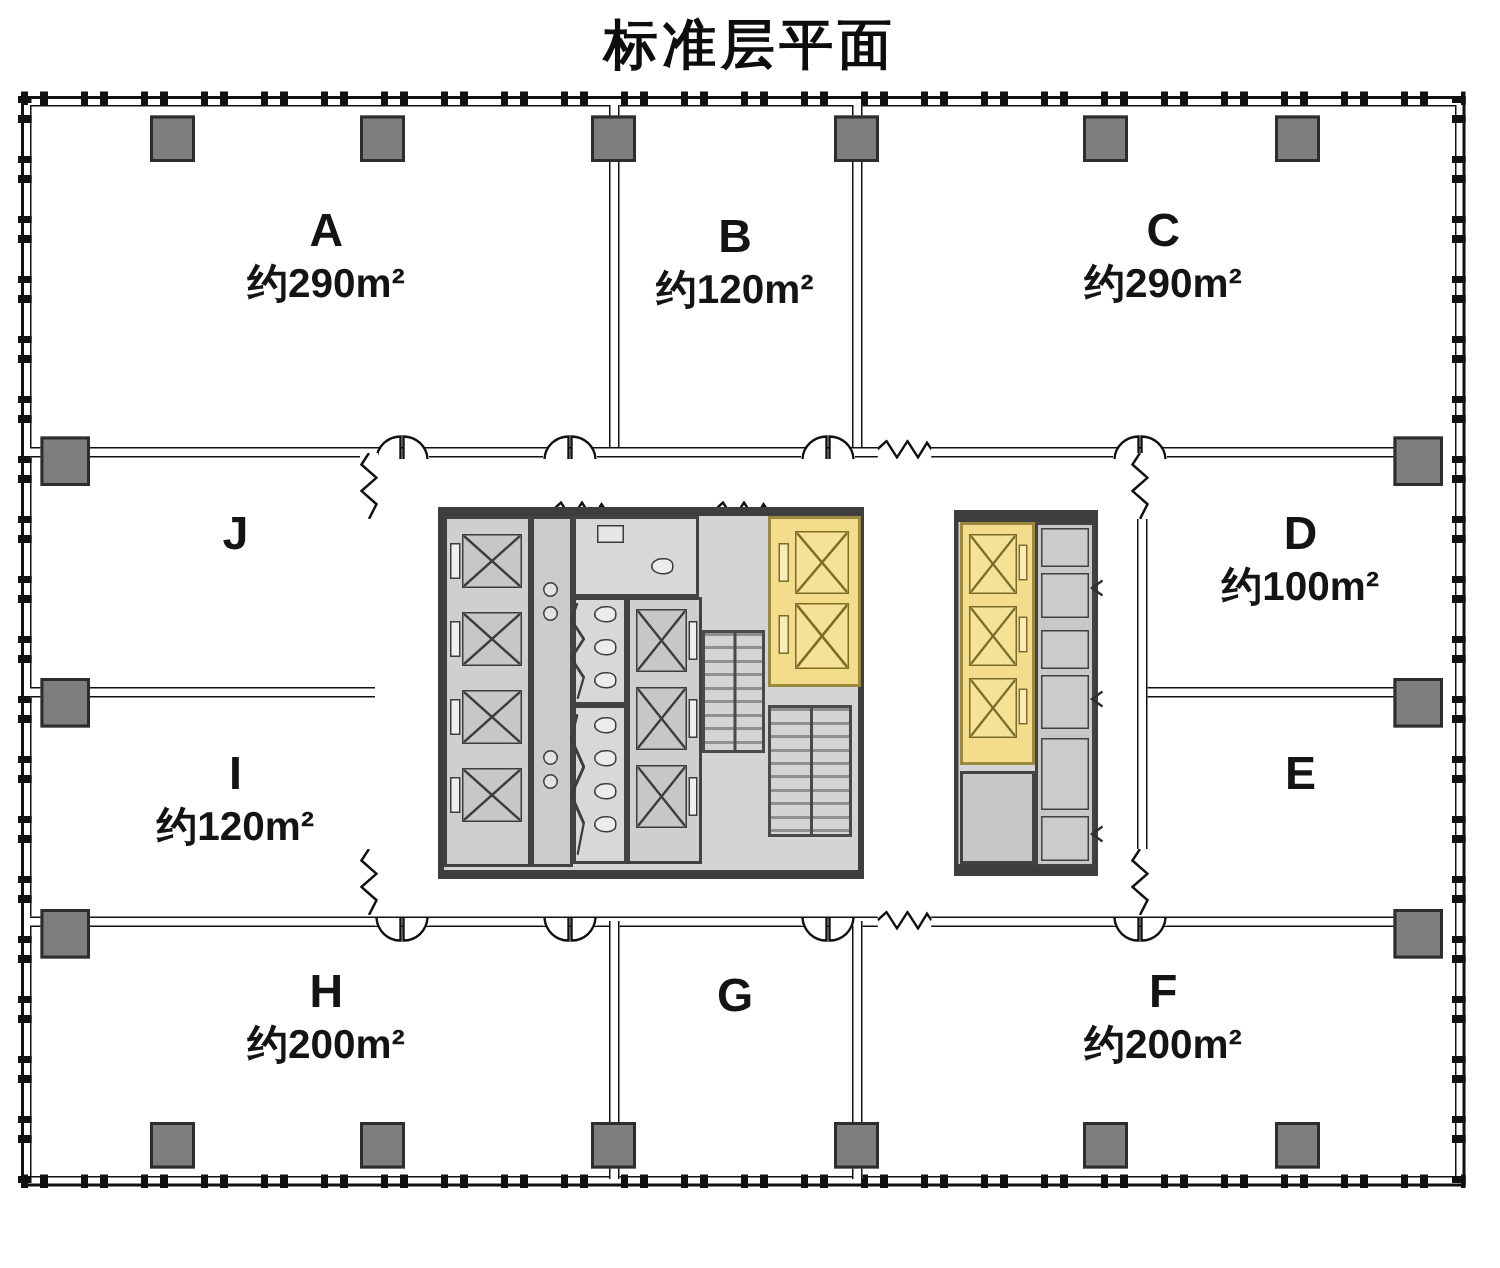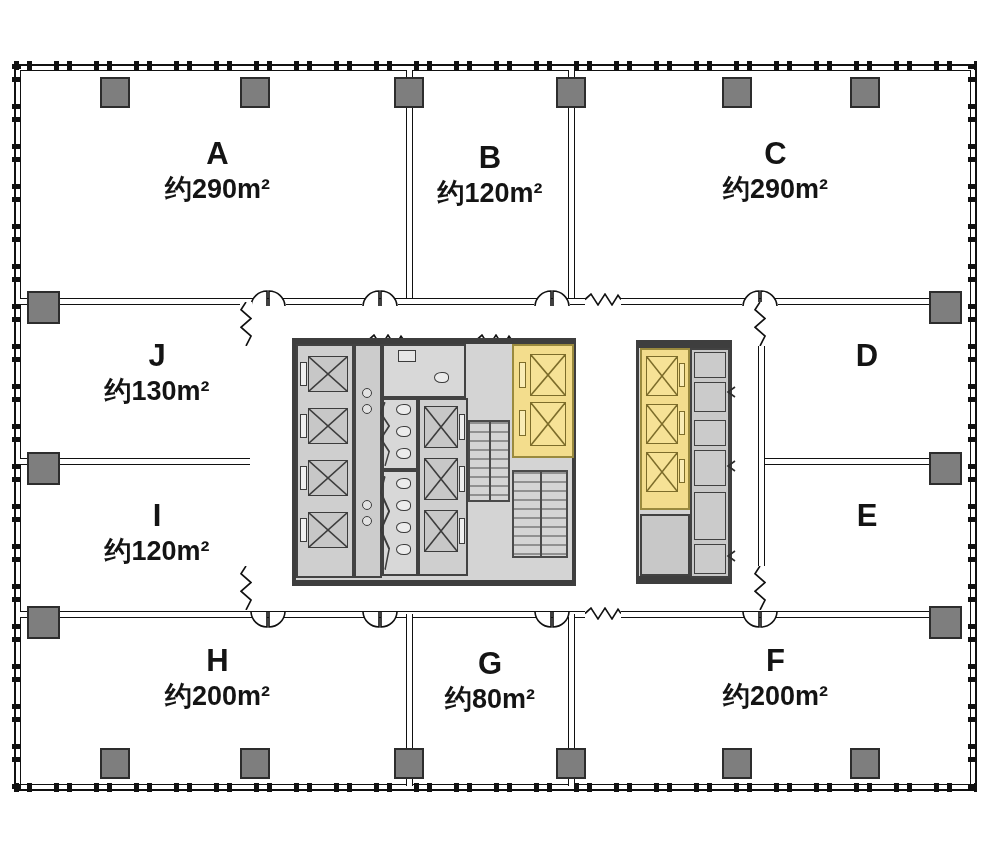--- a/index.html
+++ b/index.html
@@ -54,20 +54,21 @@
   
   .unit-label{position:absolute;text-align:center;line-height:1.05;}
   .unit-letter{font-size:31px;font-weight:800;}
   .unit-area{font-size:27px;font-weight:800;margin-top:4px;}
 </style>
 </head>
 <body>
 
 <div class="plan">
 
+  <h1 class="title">标准层平面</h1>
 
   <div class="owall"></div>
   <div class="iwall"></div>
   <div class="mull mh" style="left:14px;top:61px;width:963px;"></div>
   <div class="mull mh" style="left:14px;top:783px;width:963px;"></div>
   <div class="mull mv" style="left:12px;top:64px;height:727px;"></div>
   <div class="mull mv" style="left:968px;top:64px;height:727px;"></div>
 
   <div class="wv" style="left:406px;top:70px;height:229px;"></div>
   <div class="wv" style="left:568px;top:70px;height:229px;"></div>
@@ -381,38 +382,37 @@
   <div class="unit-label" style="left:400px;top:142px;width:180px;">
     <div class="unit-letter">B</div>
     <div class="unit-area">约120m²</div>
   </div>
   <div class="unit-label" style="left:663px;top:138px;width:225px;">
     <div class="unit-letter">C</div>
     <div class="unit-area">约290m²</div>
   </div>
   <div class="unit-label" style="left:62px;top:340px;width:190px;">
     <div class="unit-letter">J</div>
-    <div class="unit-area">约130m²</div>
   </div>
   <div class="unit-label" style="left:62px;top:500px;width:190px;">
     <div class="unit-letter">I</div>
     <div class="unit-area">约120m²</div>
   </div>
   <div class="unit-label" style="left:772px;top:340px;width:190px;">
     <div class="unit-letter">D</div>
+    <div class="unit-area">约100m²</div>
   </div>
   <div class="unit-label" style="left:772px;top:500px;width:190px;">
     <div class="unit-letter">E</div>
   </div>
   <div class="unit-label" style="left:105px;top:645px;width:225px;">
     <div class="unit-letter">H</div>
     <div class="unit-area">约200m²</div>
   </div>
   <div class="unit-label" style="left:400px;top:648px;width:180px;">
     <div class="unit-letter">G</div>
-    <div class="unit-area">约80m²</div>
   </div>
   <div class="unit-label" style="left:663px;top:645px;width:225px;">
     <div class="unit-letter">F</div>
     <div class="unit-area">约200m²</div>
   </div>
 
 </div>
 
 </body></html>

